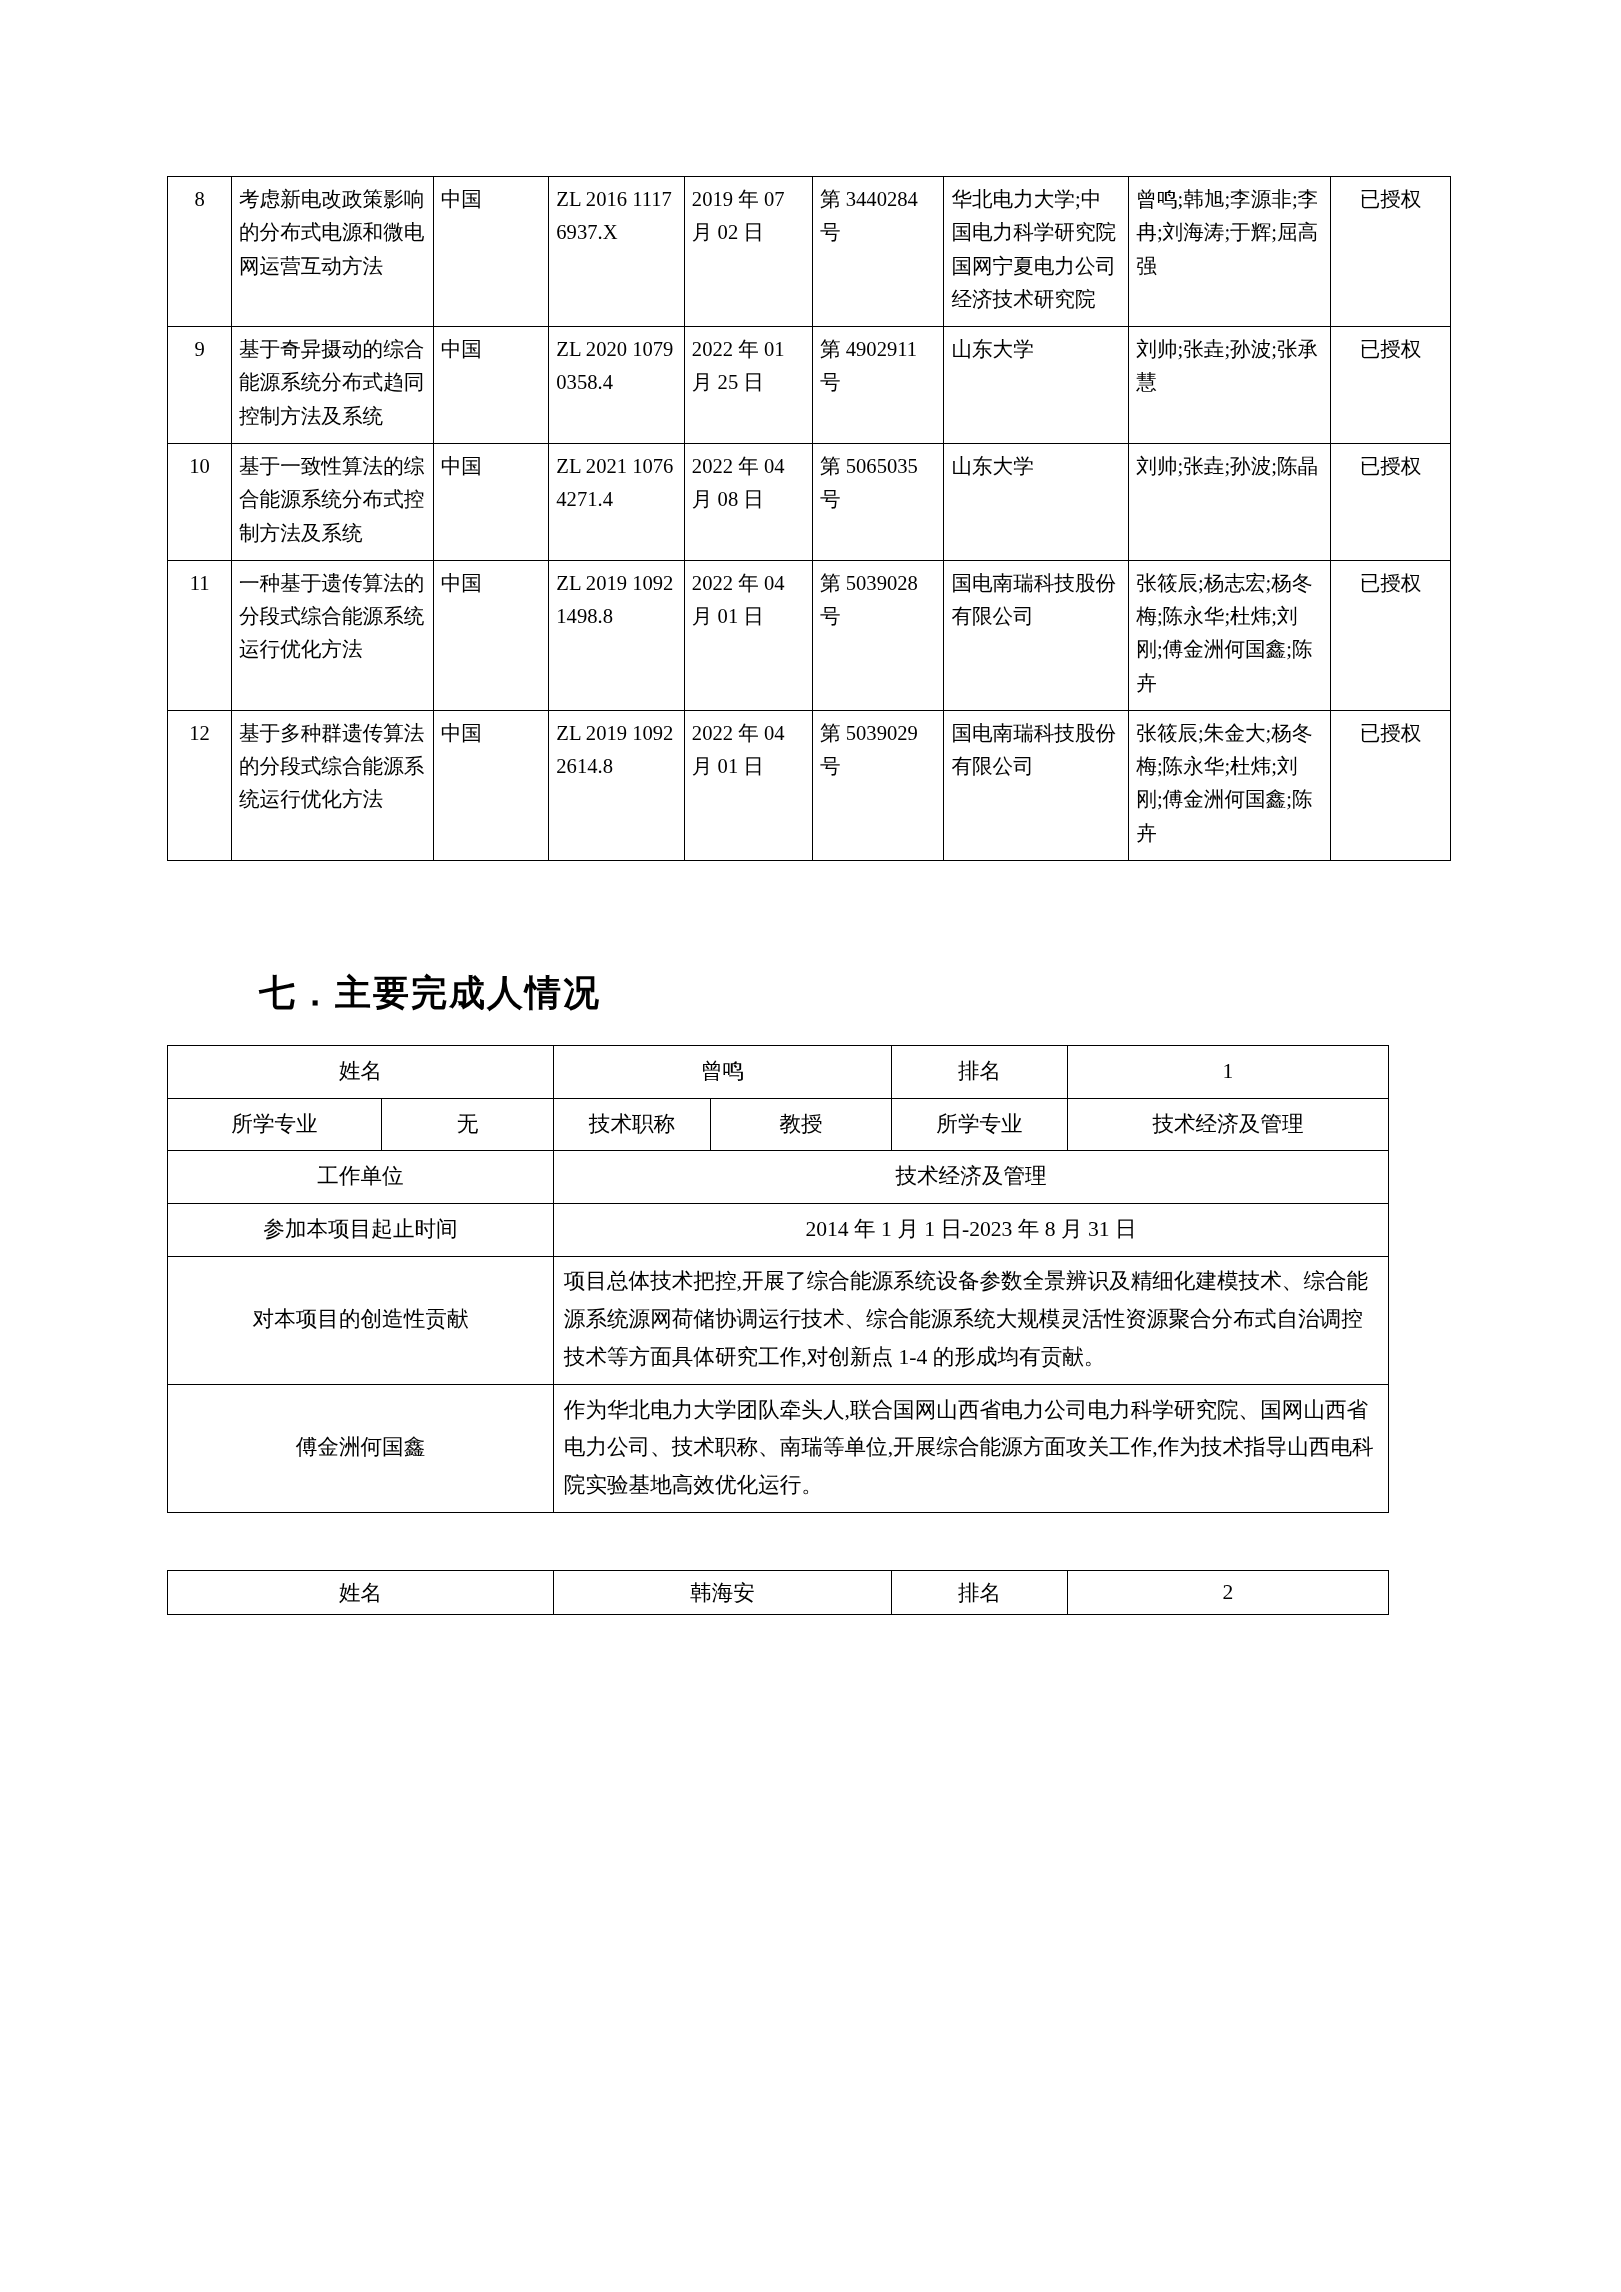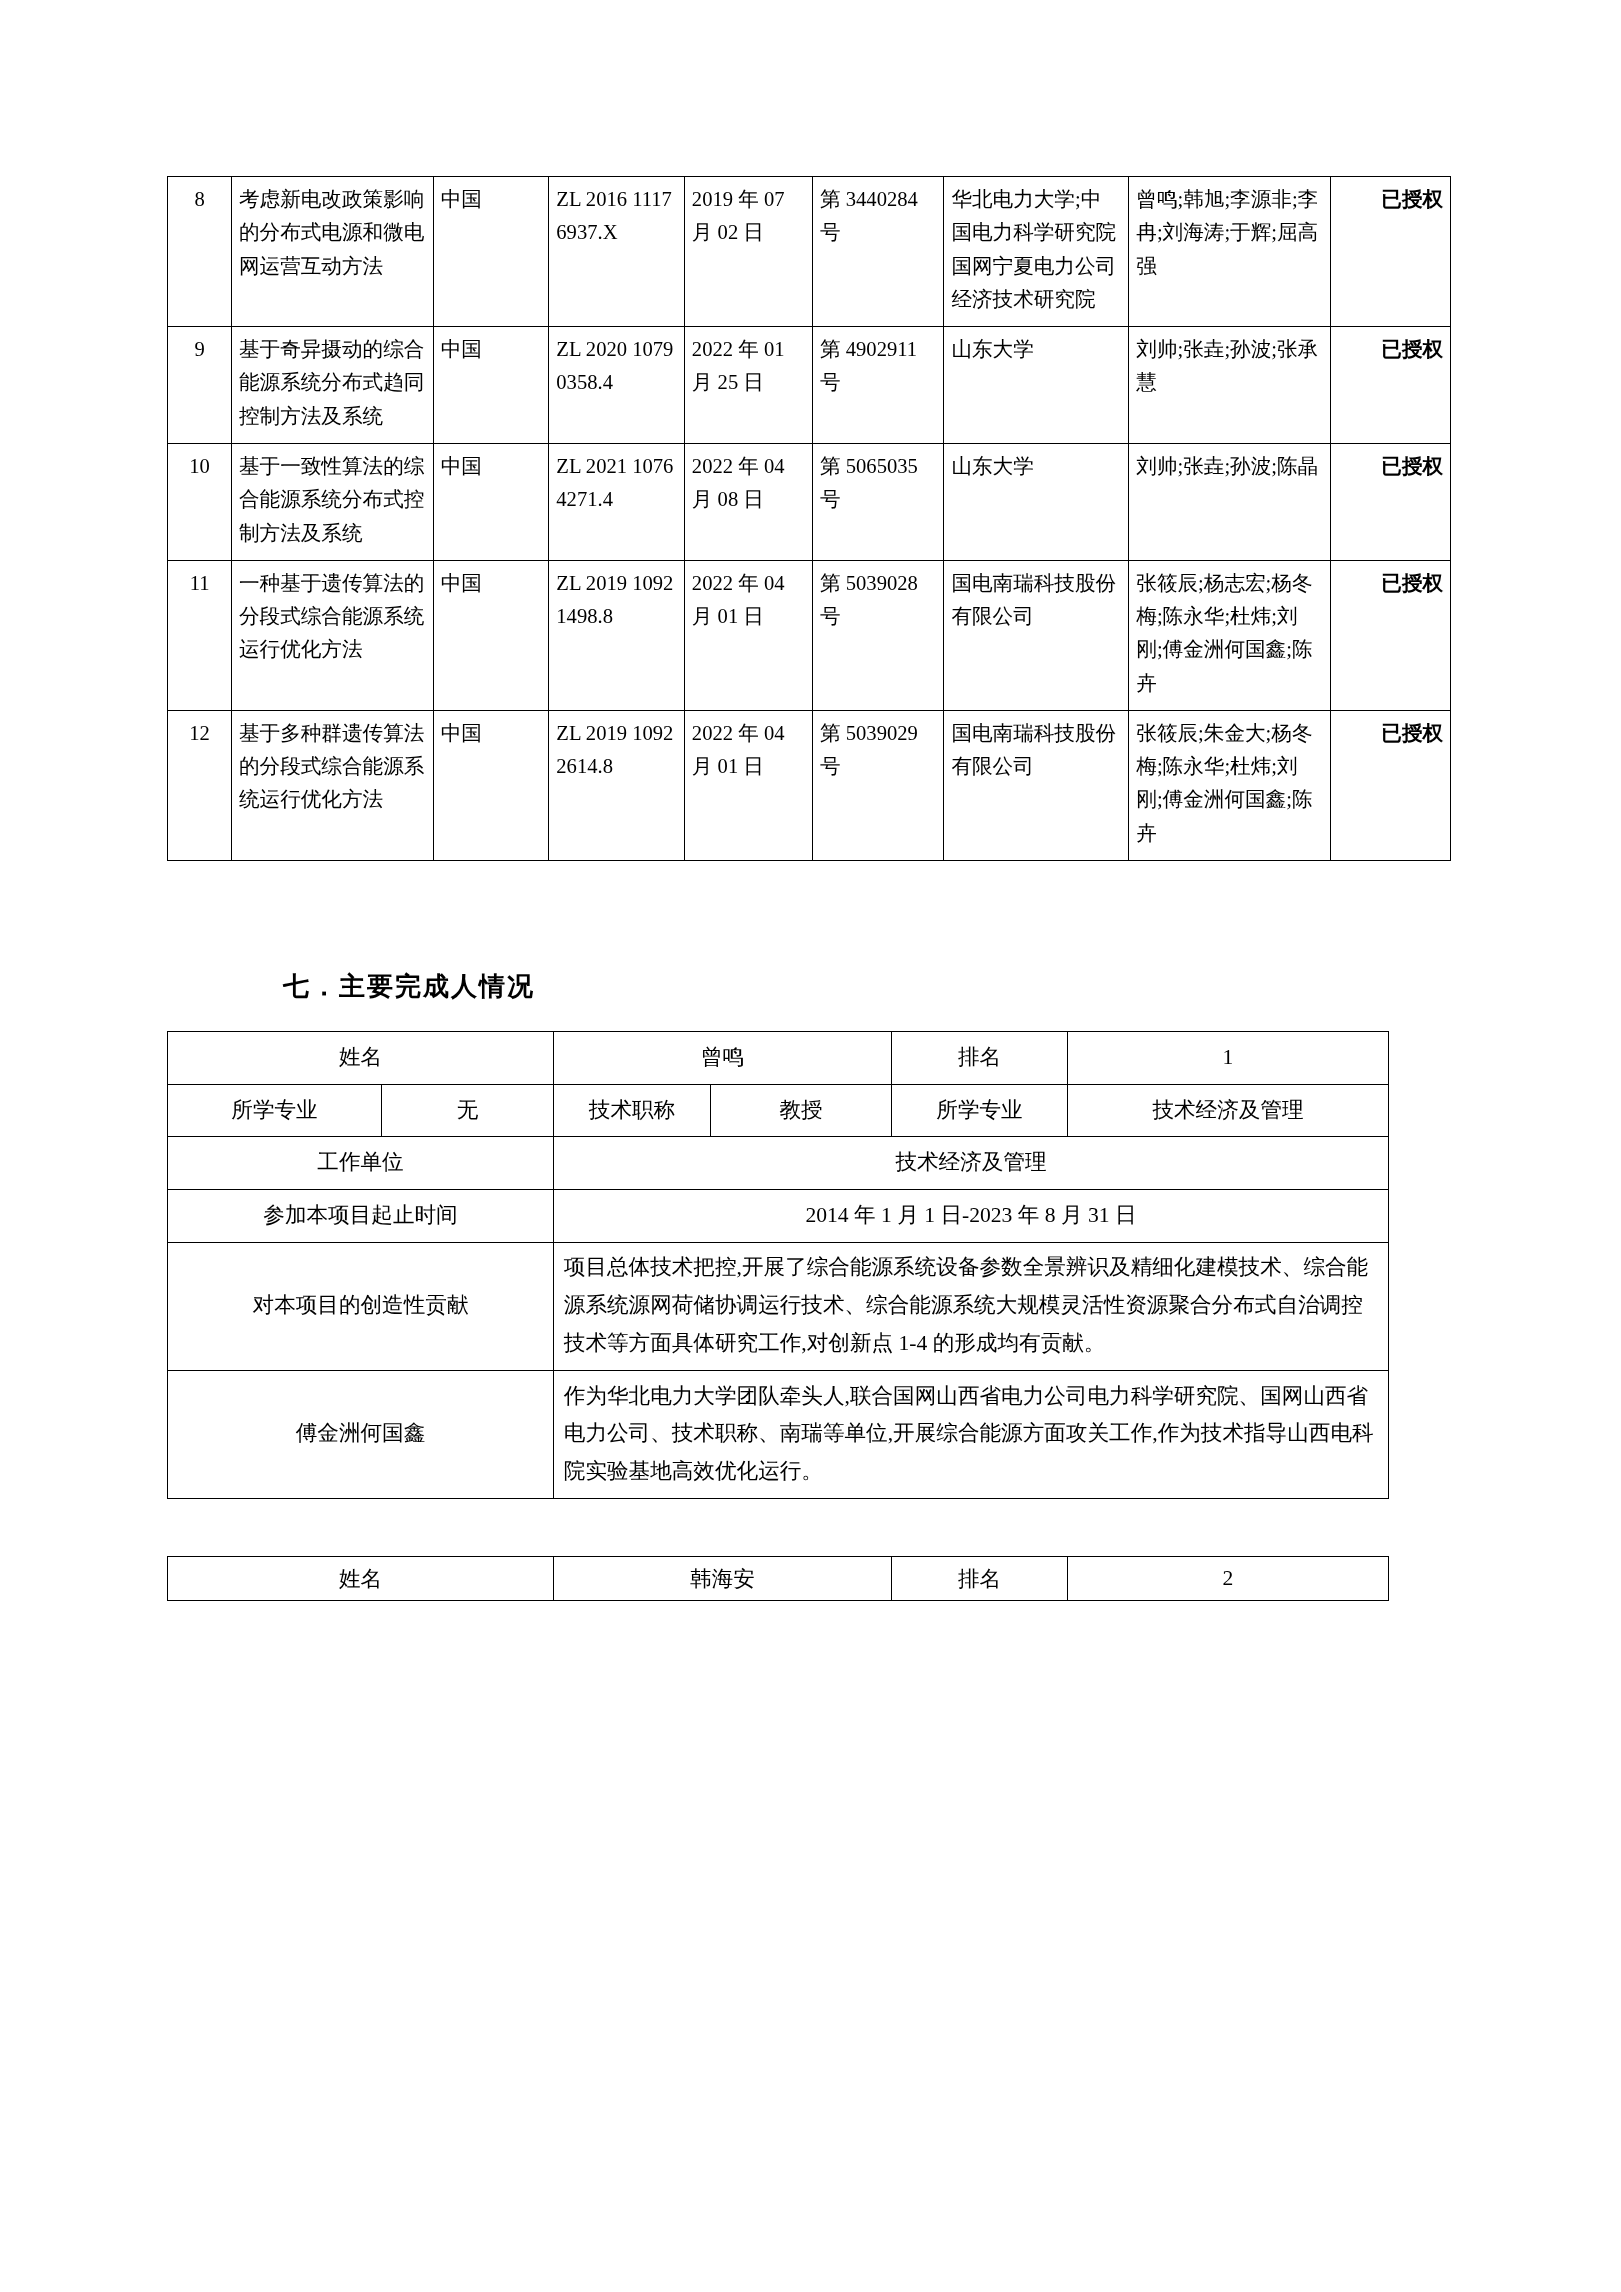--- a/index.html
+++ b/index.html
@@ -41,39 +41,38 @@
     font-size: 20.6px;
     line-height: 1.62;
     word-break: break-all;
   }
   td.num {
     text-align: center;
     vertical-align: top;
     padding-top: 6.9px;
   }
   td.status {
-    text-align: right;
+    text-align: center;
     vertical-align: middle;
-    font-weight: bold;
   }
   .col-num { width: 61px; }
   .col-name { width: 192px; }
   .col-country { width: 110px; }
   .col-zl { width: 129px; }
   .col-date { width: 122px; }
   .col-cert { width: 125px; }
   .col-owner { width: 176px; }
   .col-inventor { width: 192px; }
   .col-status { width: 114px; }
 
   
   .section-title {
     margin-top: 108px;
-    margin-left: 116px;
-    font-size: 26px;
+    margin-left: 92px;
+    font-size: 36px;
     font-weight: bold;
     letter-spacing: 2px;
     font-family: "Liberation Sans", "DejaVu Sans", sans-serif;
   }
 
   
   table.person {
     border-collapse: collapse;
     width: 1220px;
     margin-top: 27.4px;

